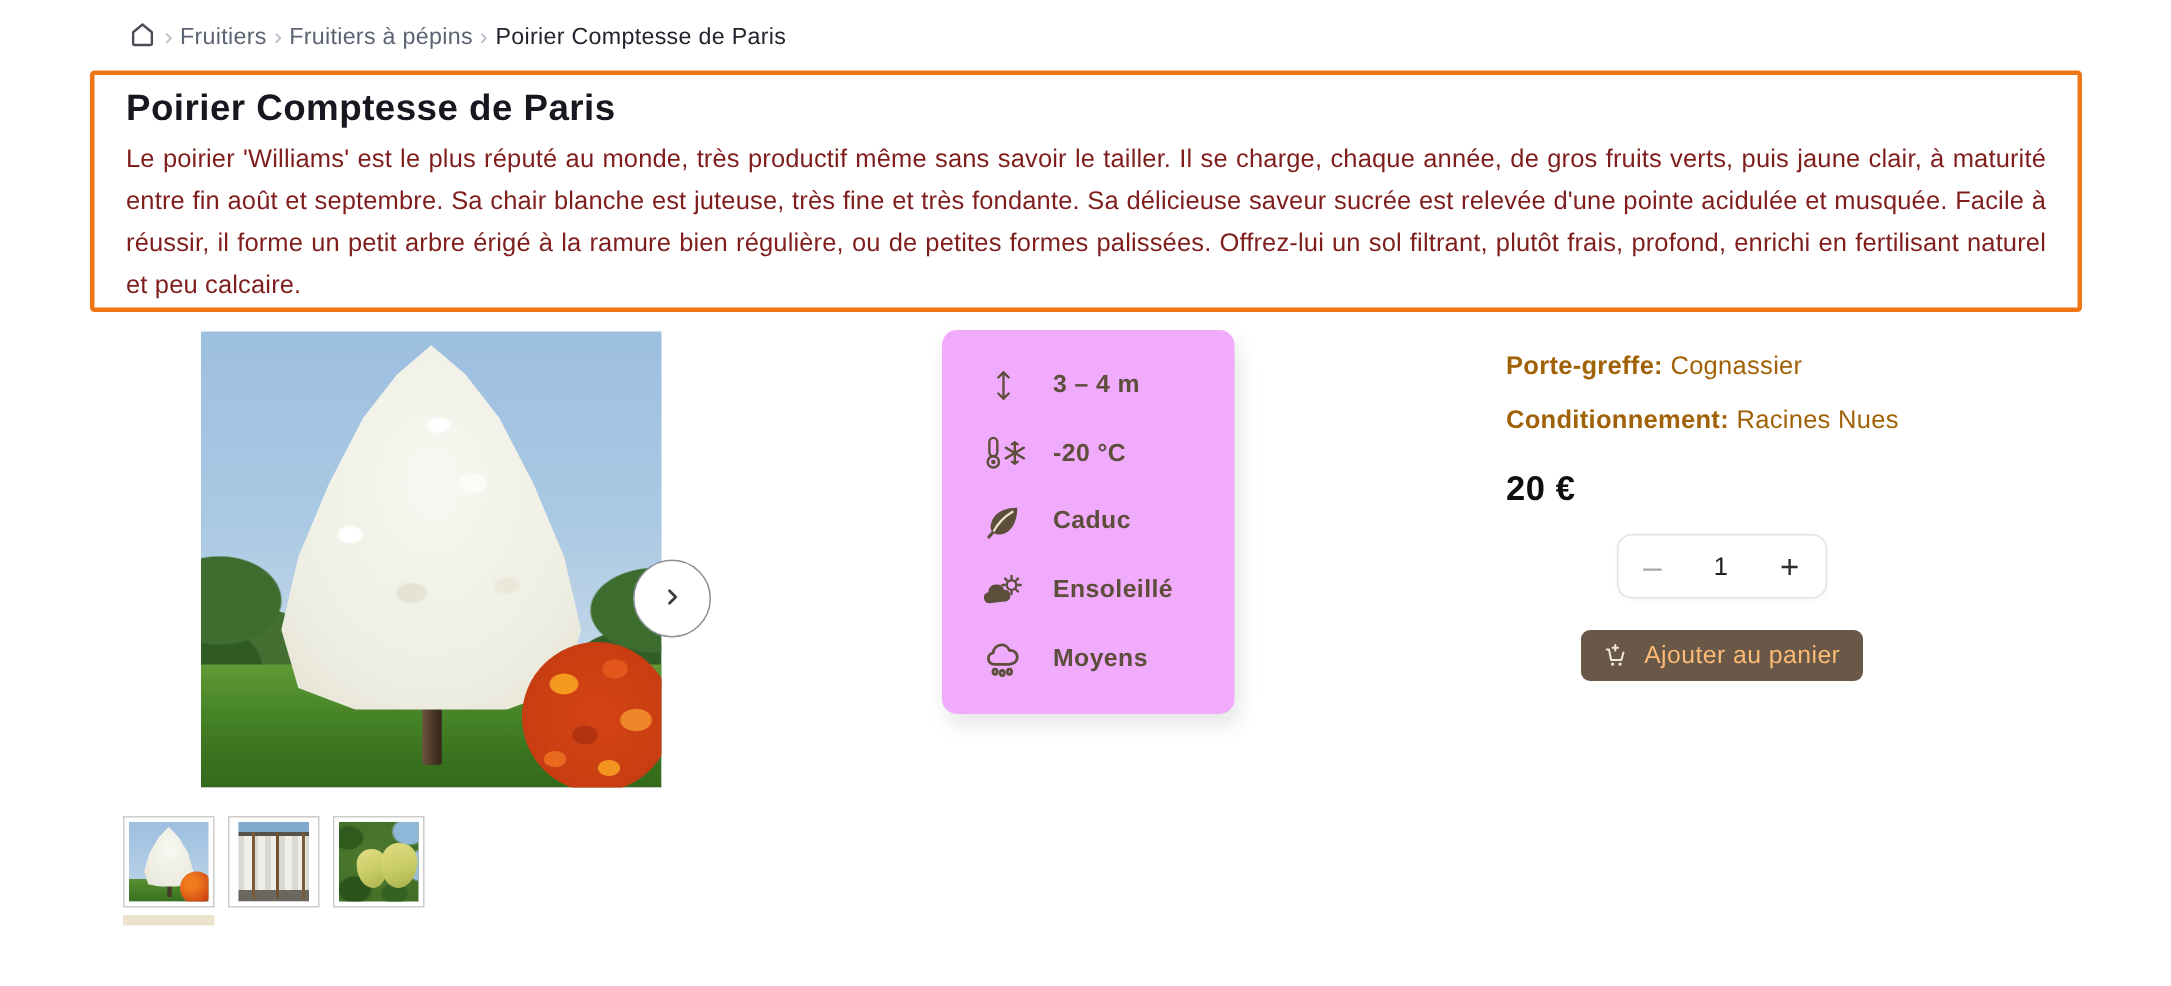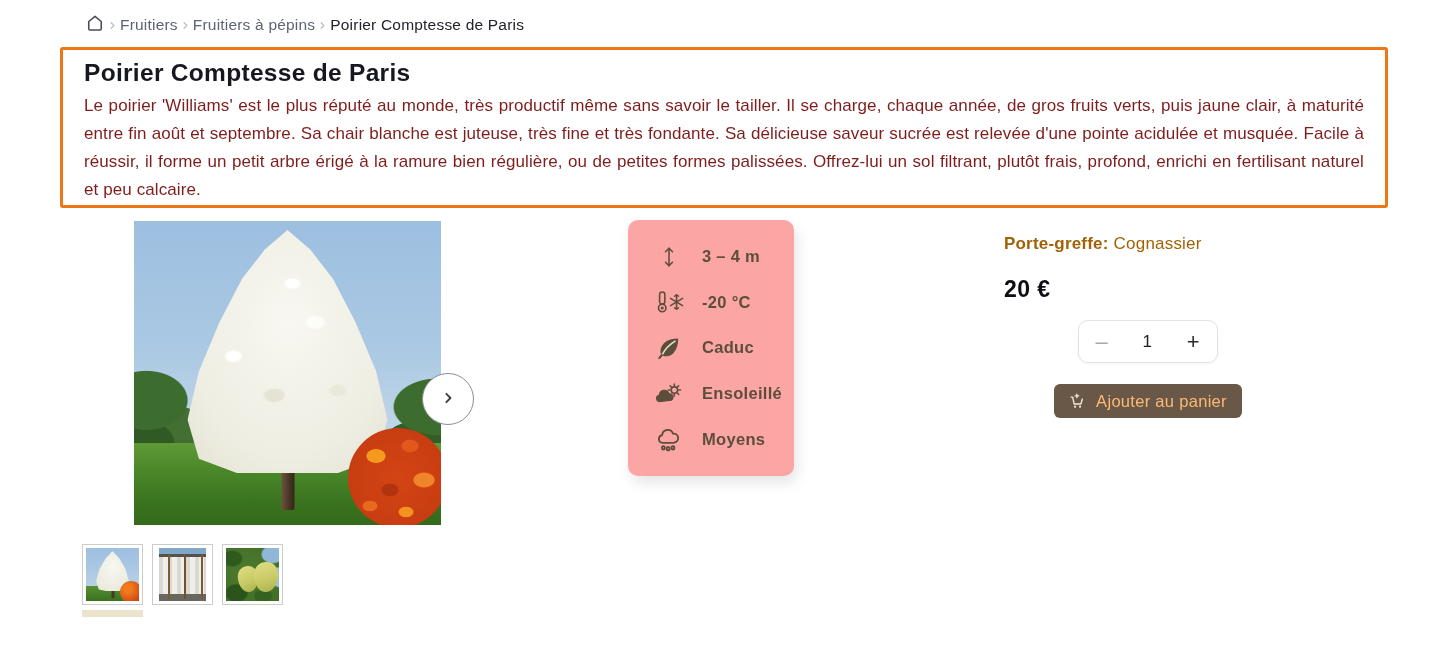--- a/index.html
+++ b/index.html
@@ -48,21 +48,21 @@
       radial-gradient(16px 12px at 62% 18%, #e4571c 50%, transparent 56%),
       radial-gradient(20px 14px at 76% 52%, #f08428 50%, transparent 56%),
       radial-gradient(16px 12px at 42% 62%, #b23310 50%, transparent 56%),
       radial-gradient(14px 10px at 22% 78%, #e86a1e 50%, transparent 56%),
       radial-gradient(14px 10px at 58% 84%, #f2921f 50%, transparent 56%),
       radial-gradient(circle, #d44414 0%, #c23a10 100%); }
   .next-btn { position:absolute; left:288px; top:152px; width:52px; height:52px; border-radius:50%;
     background:#ffffff; border:1.5px solid #8a8f98; display:flex; align-items:center; justify-content:center; cursor:pointer; }
 
   
-  .attr-box { position:absolute; left:628px; top:220px; width:166px; height:256px; background:#fca5a5;
+  .attr-box { position:absolute; left:628px; top:220px; width:195px; height:256px; background:#f0abfc;
     border-radius:10px; box-shadow:3px 7px 14px rgba(0,0,0,.10); display:flex; flex-direction:column;
     justify-content:space-evenly; padding:6px 0; }
   .attr-row { display:flex; align-items:center; gap:17px; padding-left:25px; }
   .attr-icon { width:32px; height:30px; display:flex; align-items:center; justify-content:center; flex:none; }
   .attr-label { font-size:16.5px; font-weight:700; color:#5d4e3c; letter-spacing:.3px; }
 
   
   .purchase { position:absolute; left:1004px; top:234px; width:287px; }
   .meta-line { font-size:17px; color:#a16207; margin-bottom:16px; letter-spacing:.2px; }
   .meta-line .lbl { font-weight:700; margin-right:5px; }
@@ -227,20 +227,23 @@
           </svg>
       </span>
       <span class="attr-label">Moyens</span>
     </div>
   </aside>
 
   <section class="purchase">
     <div class="meta-line">
       <span class="lbl">Porte-greffe:</span><span>Cognassier</span>
     </div>
+    <div class="meta-line">
+      <span class="lbl">Conditionnement:</span><span>Racines Nues</span>
+    </div>
     <div class="price">20 €</div>
     <div class="stepper">
       <button class="step-btn step-minus">–</button>
       <span class="qty-value">1</span>
       <button class="step-btn step-plus">+</button>
     </div>
     <button class="add-btn">
       <span style="display:flex;">
         <svg width="19" height="19" viewBox="0 0 24 24" fill="none" stroke="#f2ead8" stroke-width="1.7" stroke-linecap="round" stroke-linejoin="round">
             <path d="M11.2 2.6v4.6M8.9 4.9h4.6"></path>

